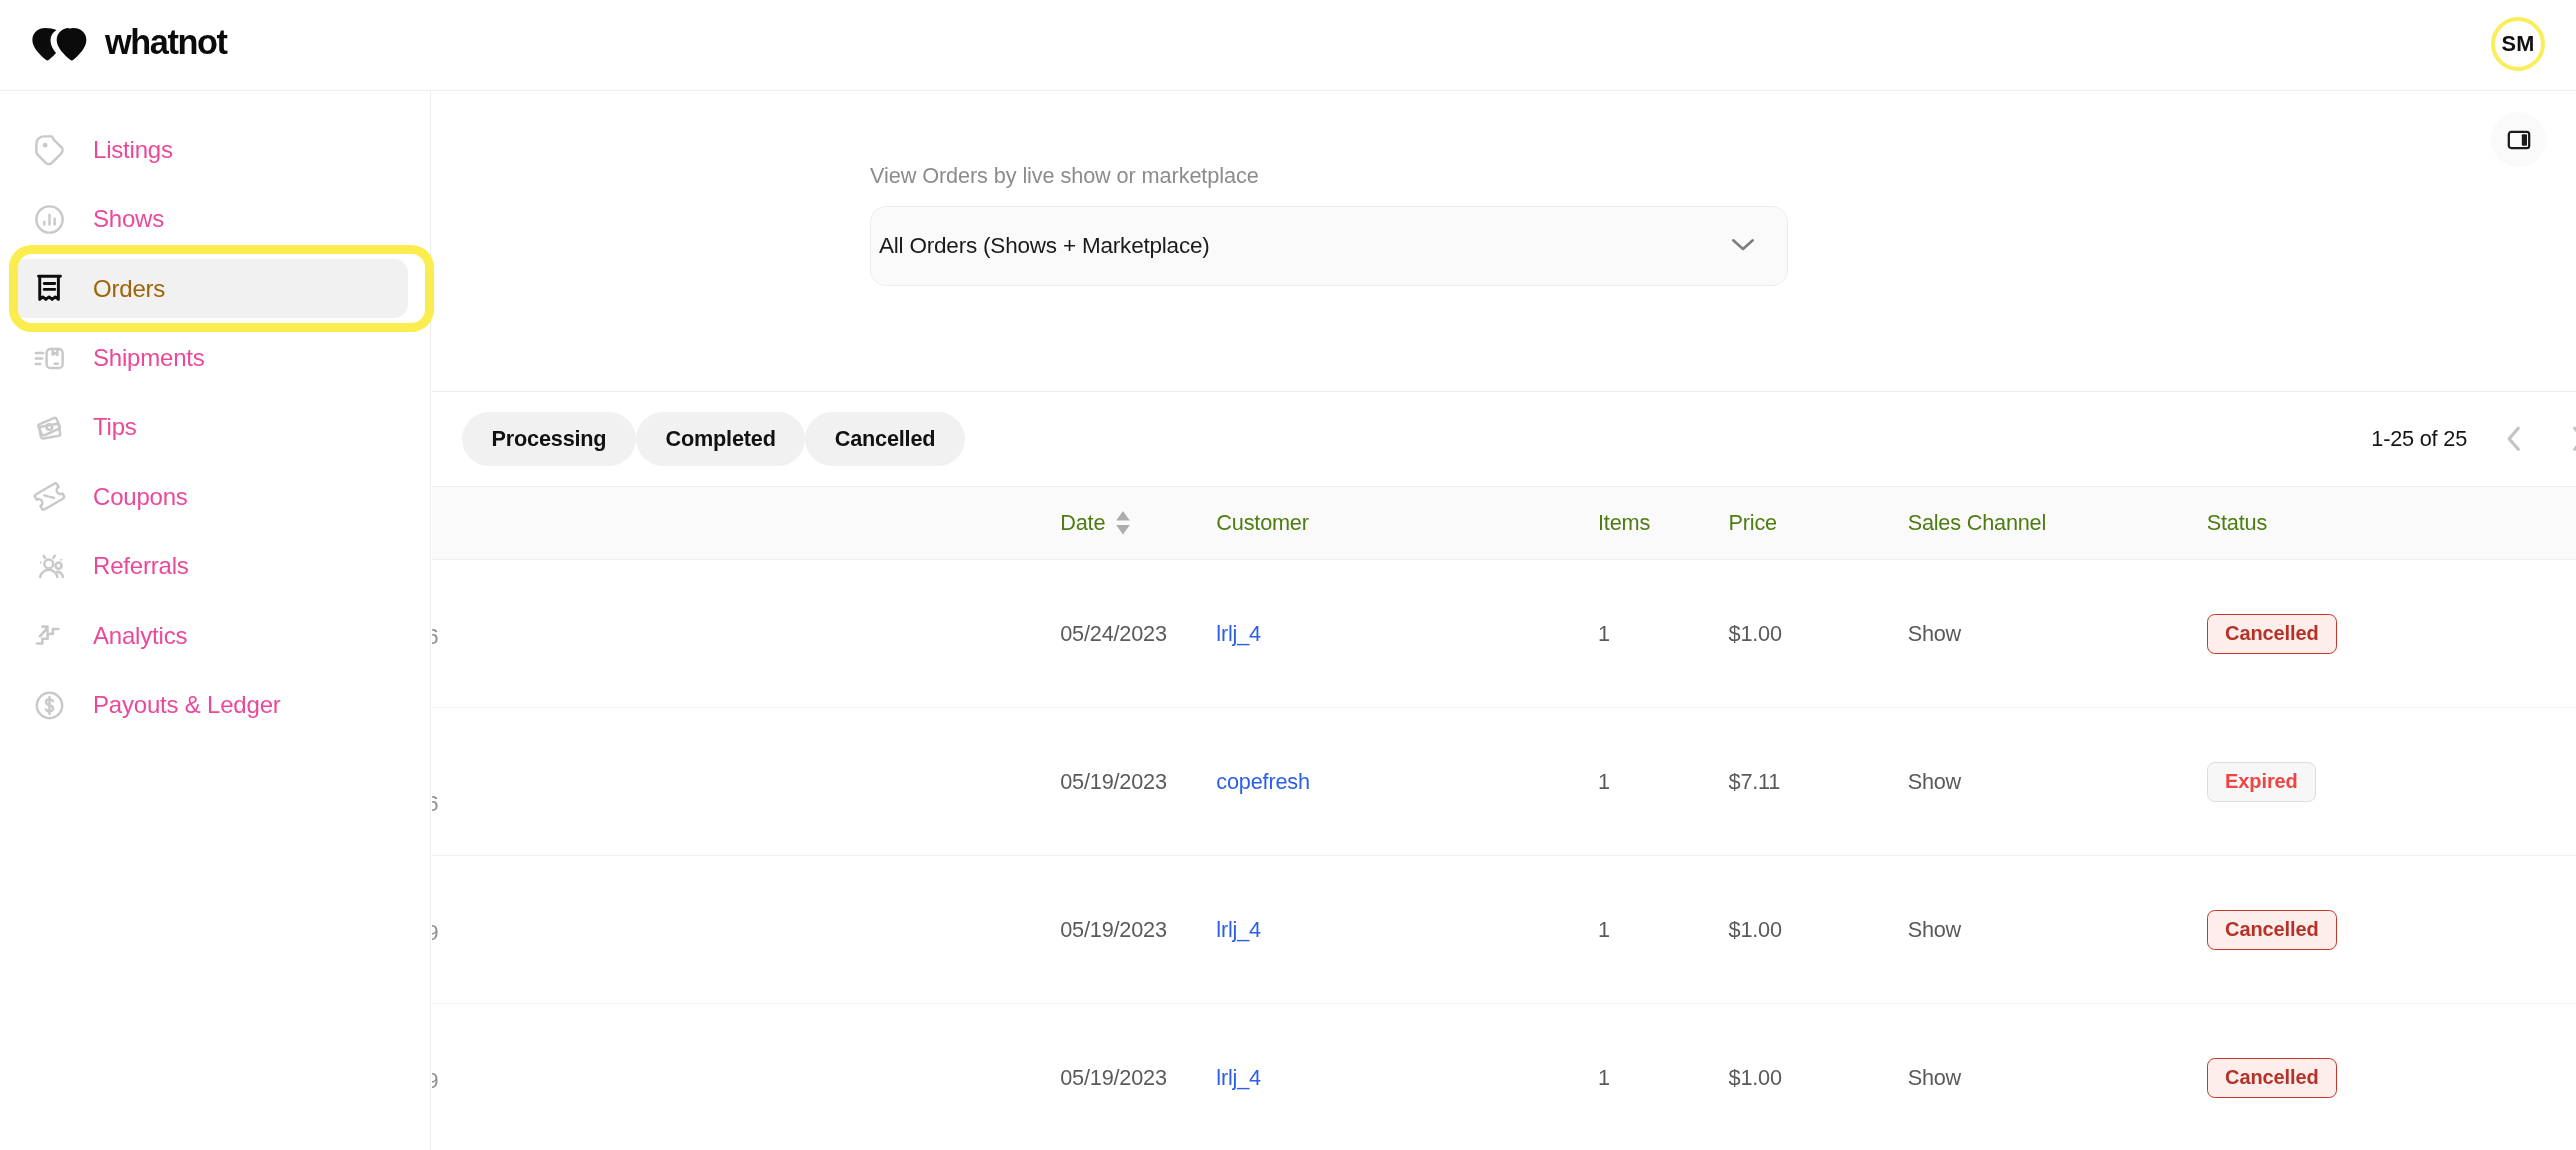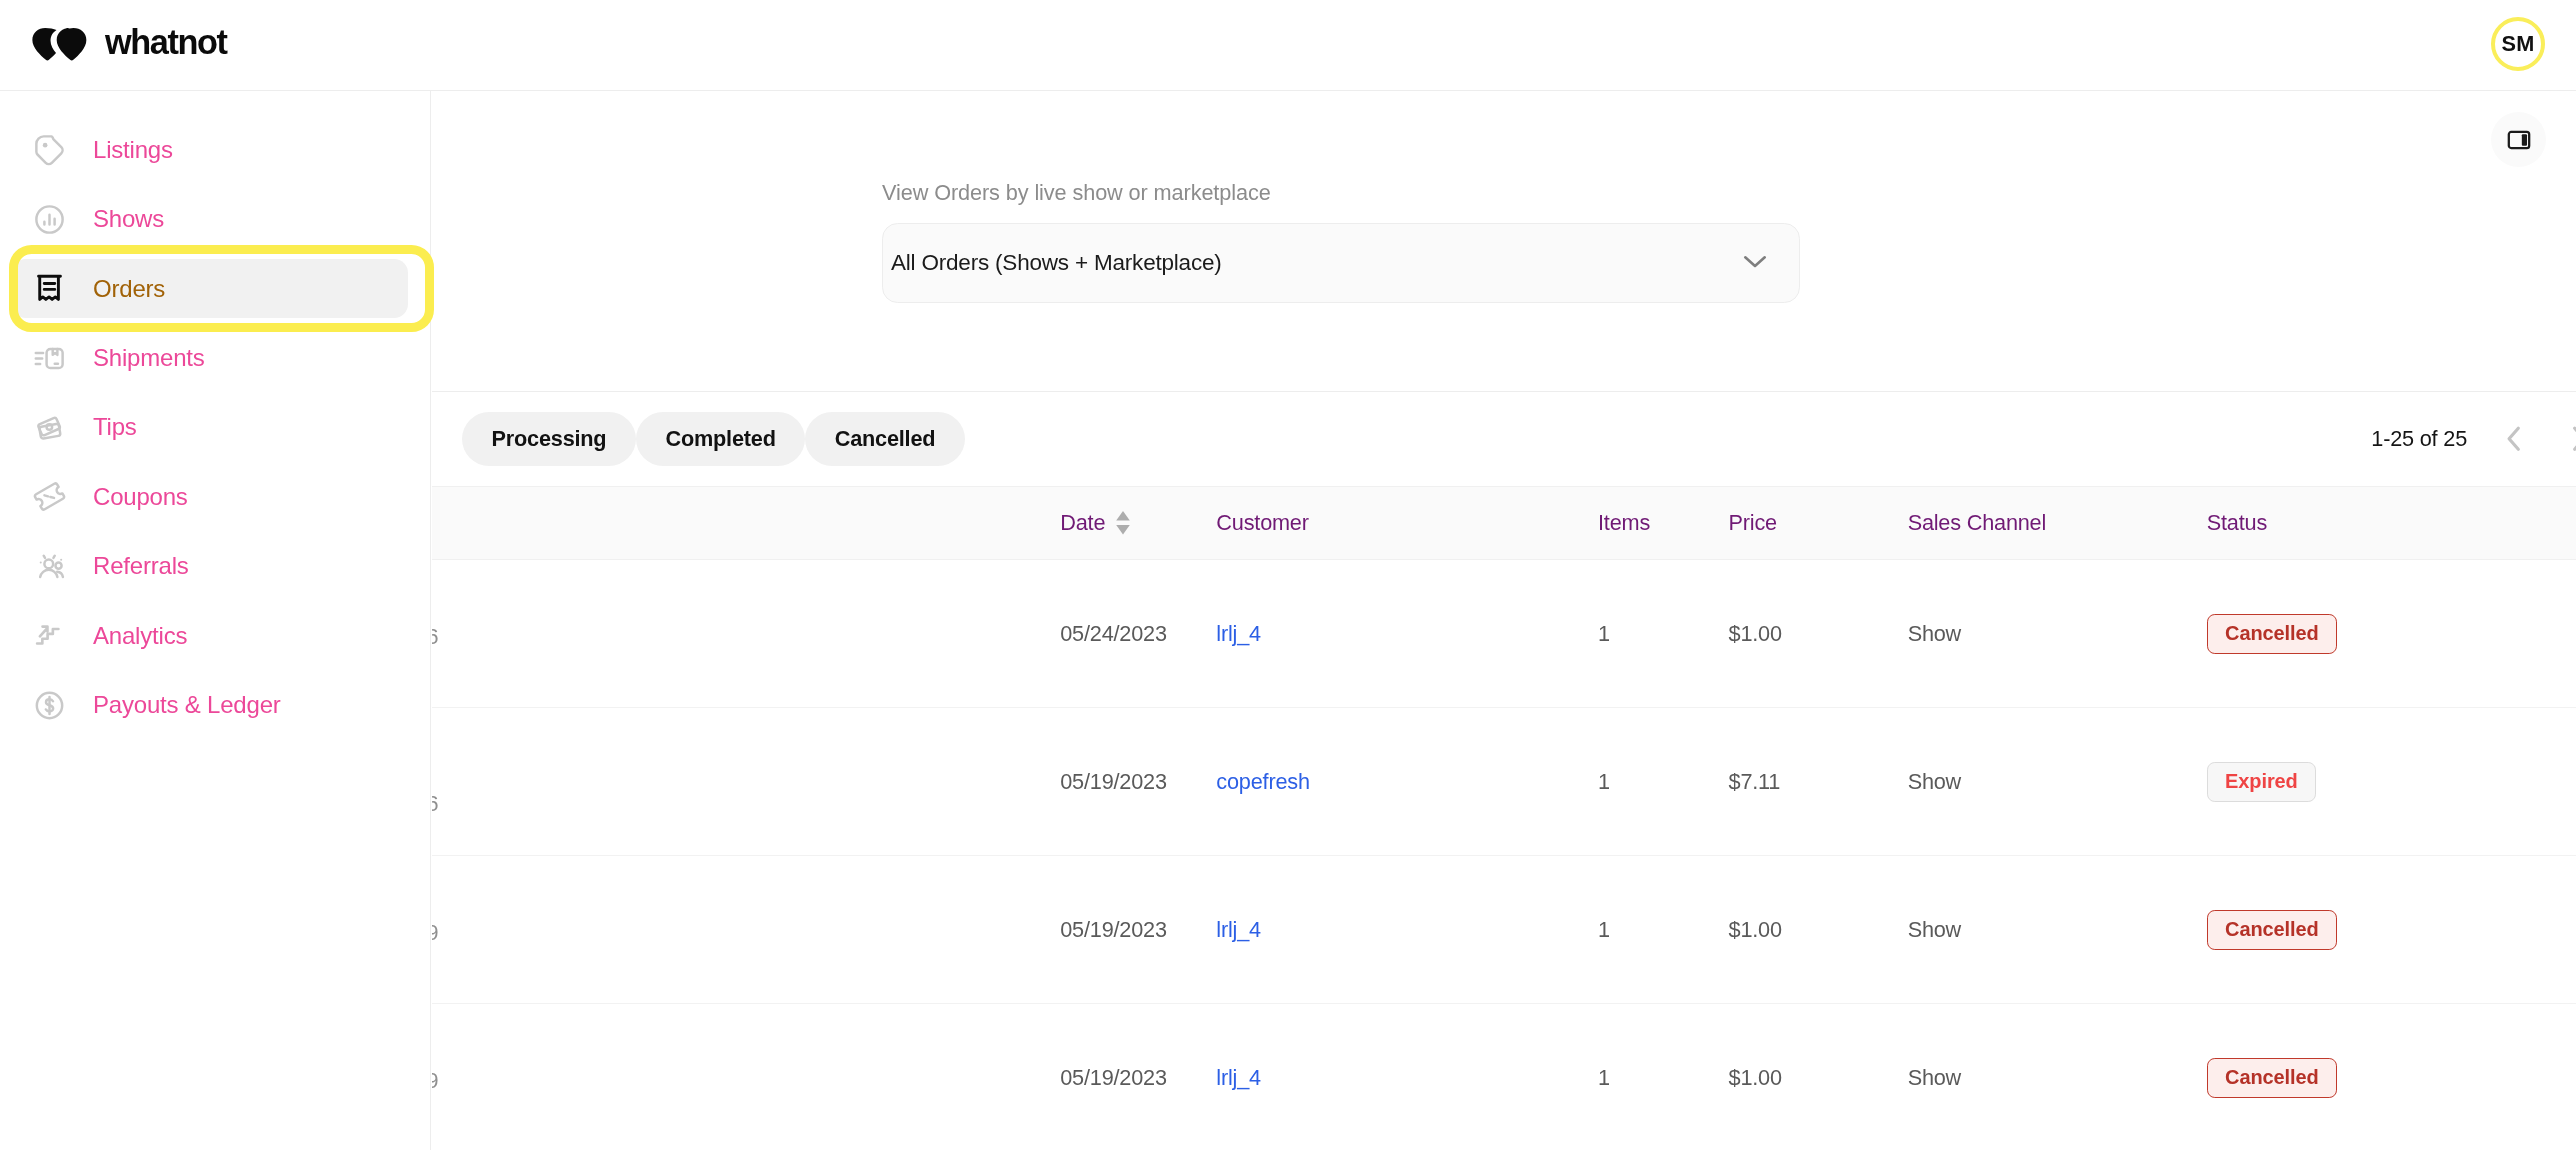--- a/index.html
+++ b/index.html
@@ -119,23 +119,22 @@
     border-radius: 50%;
     background: #fafafa;
     display: flex;
     align-items: center;
     justify-content: center;
     cursor: pointer;
   }
 
   .filter-block {
     position: absolute;
-    left: 438px; top: 89px;
+    left: 438px; top: 72px;
     width: 918px;
-    margin-left: 12px;
   }
   .filter-label {
     font-size: 21.7px;
     color: #8c8c8c;
     margin-bottom: 17.3px;
     letter-spacing: -0.1px;
   }
   .select-box {
     width: 918px;
     height: 80px;
@@ -211,21 +210,21 @@
   table.orders {
     width: 2229px;
     border-collapse: collapse;
     table-layout: fixed;
   }
   table.orders thead tr { background: #fafafa; }
   table.orders th {
     height: 73px;
     font-size: 21.7px;
     font-weight: 400;
-    color: #701a75;
+    color: #4d7c0f;
     text-align: left;
     letter-spacing: -0.2px;
     border-top: 1.7px solid #f0f0f0;
     border-bottom: 1.7px solid #f0f0f0;
     vertical-align: middle;
     white-space: nowrap;
   }
   table.orders td {
     height: 147px;
     font-size: 21.7px;

